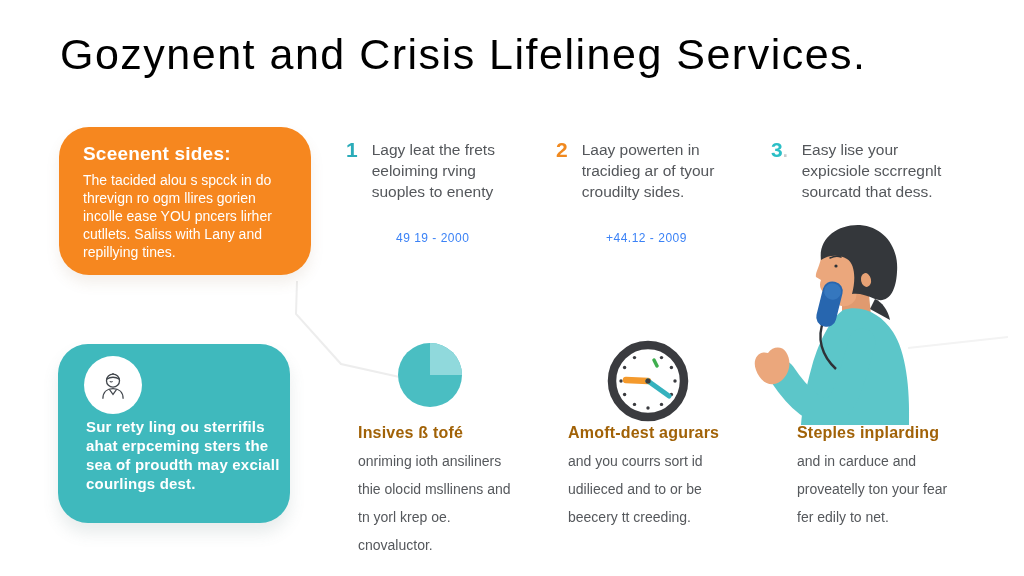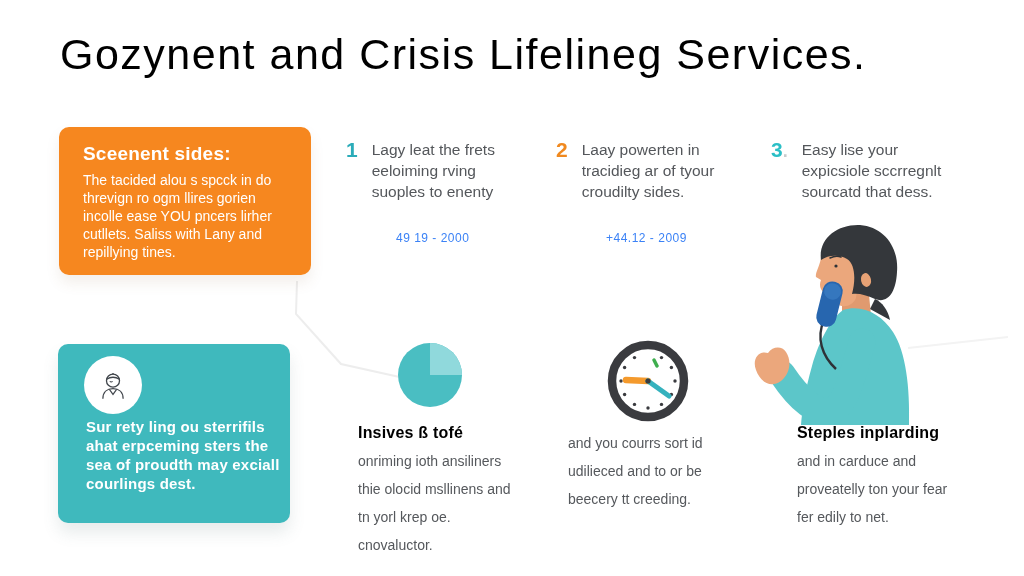--- a/index.html
+++ b/index.html
@@ -7,21 +7,21 @@
     position:relative;width:1024px;height:576px;overflow:hidden;background:#ffffff;
     font-family:"Liberation Sans","DejaVu Sans",sans-serif;
   }
   .connectors{position:absolute;left:0;top:0;width:1024px;height:576px;}
 
   .title{
     position:absolute;left:60px;top:30px;margin:0;width:940px;
     font-size:43px;font-weight:300;letter-spacing:1.5px;color:#000000;white-space:nowrap;
   }
 
-  .card{position:absolute;border-radius:10px;box-sizing:border-box;}
+  .card{position:absolute;border-radius:30px;box-sizing:border-box;}
   .card-orange{
     left:59px;top:127px;width:252px;height:148px;background:#f6871f;
     padding:16px 24px;box-shadow:0 8px 14px rgba(140,100,60,.10);
   }
   .card-orange .card-heading{font-size:19px;font-weight:700;color:#ffffff;letter-spacing:.2px;}
   .card-orange .card-body{margin-top:6px;font-size:14px;line-height:18px;font-weight:500;color:#ffffff;}
 
   .step{position:absolute;top:139px;}
   .step-1{left:346px;width:176px;}
   .step-2{left:556px;width:182px;}
@@ -49,21 +49,21 @@
   }
 
   .pie{position:absolute;left:397px;top:342px;}
   .clock{position:absolute;left:607px;top:340px;}
   .person{position:absolute;left:746px;top:222px;}
 
   .feature{position:absolute;top:424px;}
   .feature-1{left:358px;width:162px;}
   .feature-2{left:568px;width:186px;}
   .feature-3{left:797px;width:162px;}
-  .feature-heading{font-size:16px;font-weight:700;color:#000000;letter-spacing:.2px;}
+  .feature-heading{font-size:16px;font-weight:700;color:#a16207;letter-spacing:.2px;}
   .feature-body{margin-top:5px;font-size:14px;line-height:28px;color:#55585c;}
 </style>
 </head>
 <body>
 
 <div class="canvas">
 
   <svg class="connectors" viewBox="0 0 1024 576">
     <polyline points="297,281 296,314 341,364 404,378" fill="none" stroke="#ededed" stroke-width="2"></polyline>
     <polyline points="908,348 1008,337" fill="none" stroke="#f3f3f3" stroke-width="2"></polyline>
@@ -156,20 +156,21 @@
       <rect x="-8" y="-21" width="17" height="16" rx="8" fill="#3577be"></rect>
     </g>
   </svg>
 
   <div class="feature feature-1">
     <div class="feature-heading">Insives ß tofé</div>
     <div class="feature-body">onriming ioth ansiliners thie olocid msllinens and tn yorl krep oe. cnovaluctor.</div>
   </div>
 
   <div class="feature feature-2">
+    <div class="feature-heading">Amoft-dest agurars</div>
     <div class="feature-body">and you courrs sort id udilieced and to or be beecery tt creeding.</div>
   </div>
 
   <div class="feature feature-3">
     <div class="feature-heading">Steples inplarding</div>
     <div class="feature-body">and in carduce and proveatelly ton your fear fer edily to net.</div>
   </div>
 
 </div>
 

